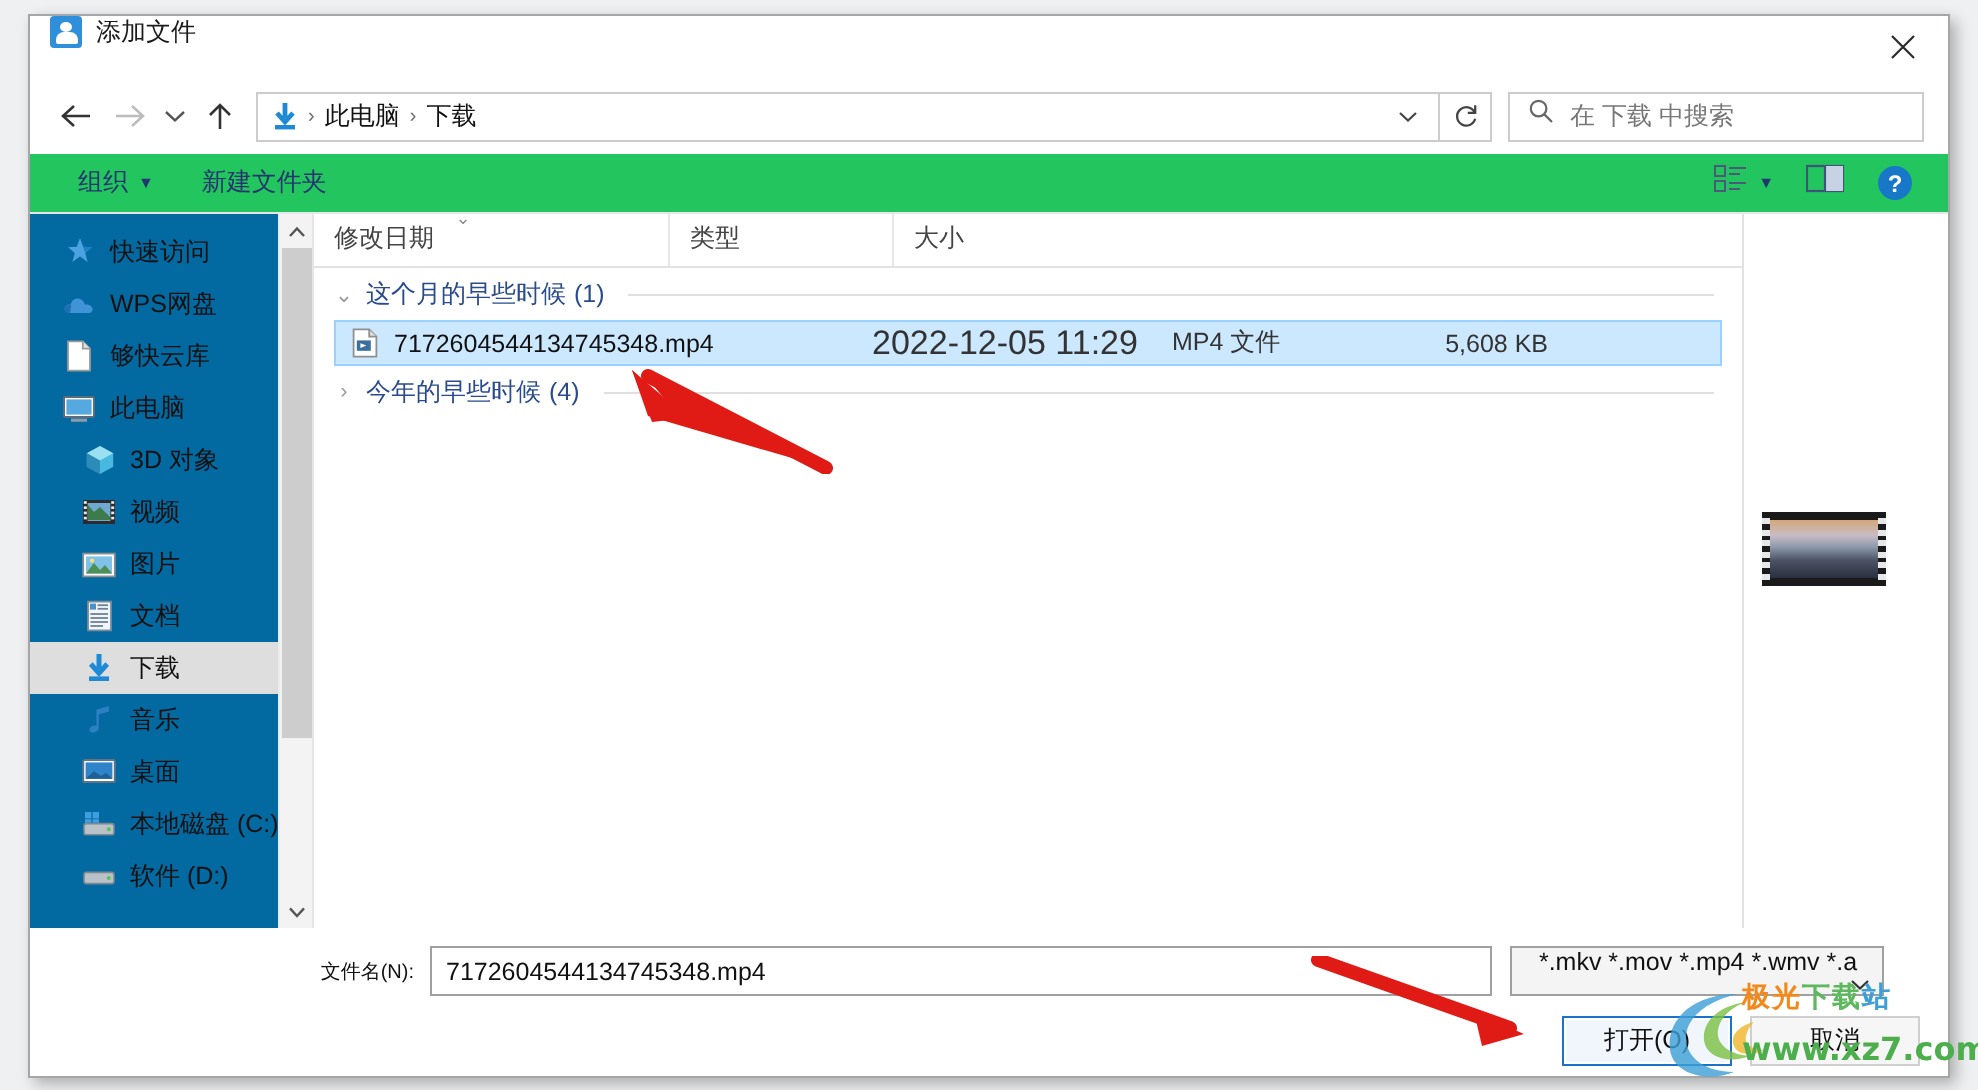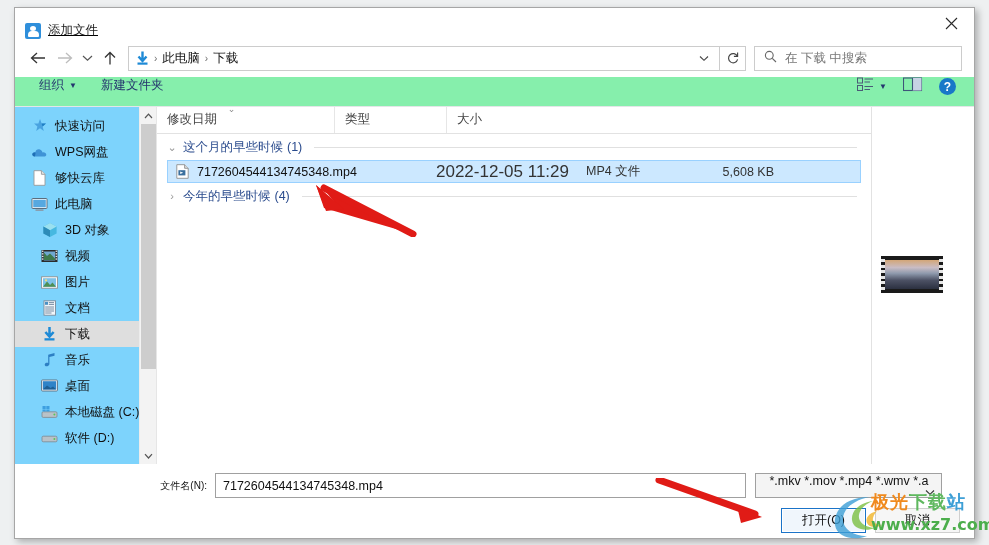--- a/index.html
+++ b/index.html
@@ -21,21 +21,21 @@
     border: 1px solid #a6a6a6;
     box-shadow: 3px 3px 7px rgba(0,0,0,0.28);
     overflow: hidden;
   }
 
   
   .titlebar {
     position: relative;
     height: 31px;
     background: #ffffff;
-    display: flex; align-items: flex-end; text-decoration: underline;
+    display: flex; align-items: flex-start;
   }
   .title-icon {
     width: 16px; height: 16px; margin-left: 10px; margin-right: 7px;
     background: #2f8fdb; border-radius: 2px;
     position: relative; flex: none;
   }
   .title-icon::before {
     content: ""; position: absolute; left: 5px; top: 3px;
     width: 6px; height: 5px; border-radius: 50%; background: #fff;
   }
@@ -98,22 +98,22 @@
   .searchbox {
     width: 208px; height: 25px; flex: none;
     border: 1px solid #cccccc; background: #fff;
     display: flex; align-items: center;
     margin-left: 8px; padding-left: 9px;
   }
   .search-ph { font-size: 12.5px; color: #777; margin-left: 8px; white-space: nowrap; }
 
   
   .cmdbar {
-    height: 30px; background: #86efac;
-    display: flex; align-items: flex-start;
+    height: 30px; background: #22c55e;
+    display: flex; align-items: center;
     padding: 0 10px 0 24px;
     border-bottom: 1px solid #e4e6e8;
   }
   .cmd-item {
     font-size: 12.5px; color: #25356e;
     display: flex; align-items: center; gap: 5px;
     margin-right: 24px; white-space: nowrap;
   }
   .cmd-caret { font-size: 8px; color: #25356e; }
   .cmd-right { margin-left: auto; display: flex; align-items: center; gap: 16px; padding-right: 8px; }
@@ -125,21 +125,21 @@
   }
 
   
   .body {
     display: flex;
     height: 357px;
     background: #fff;
   }
   .sidebar {
     width: 141px; flex: none;
-    background: #7dd3fc;
+    background: #0369a1;
     padding-top: 6px;
     position: relative;
     overflow: hidden;
   }
   .side-item {
     height: 26px;
     display: flex; align-items: center;
     padding-left: 16px;
     font-size: 12.5px; color: #111;
     white-space: nowrap;
@@ -307,21 +307,21 @@
   #arrow2 { left: 655px; top: 478px; }
 
   
   .watermark {
     position: absolute; left: 833px; top: 489px;
     width: 156px; height: 56px;
     pointer-events: none;
   }
   .wm-top {
     position: absolute; left: 38px; top: 1px;
-    font-size: 18px; font-weight: bold; letter-spacing: 1px;
+    font-size: 14px; font-weight: bold; letter-spacing: 1px;
     font-family: Liberation Sans, sans-serif;
   }
   .wm-c1 { color: #f08a1e; }
   .wm-c2 { color: #5fb85f; }
   .wm-c3 { color: #3d9fd6; }
   .wm-url {
     position: absolute; left: 38px; top: 26px;
     font-size: 16px; font-weight: bold; color: #4cae4c;
     font-family: "DejaVu Sans", "Liberation Sans", sans-serif;
   }

